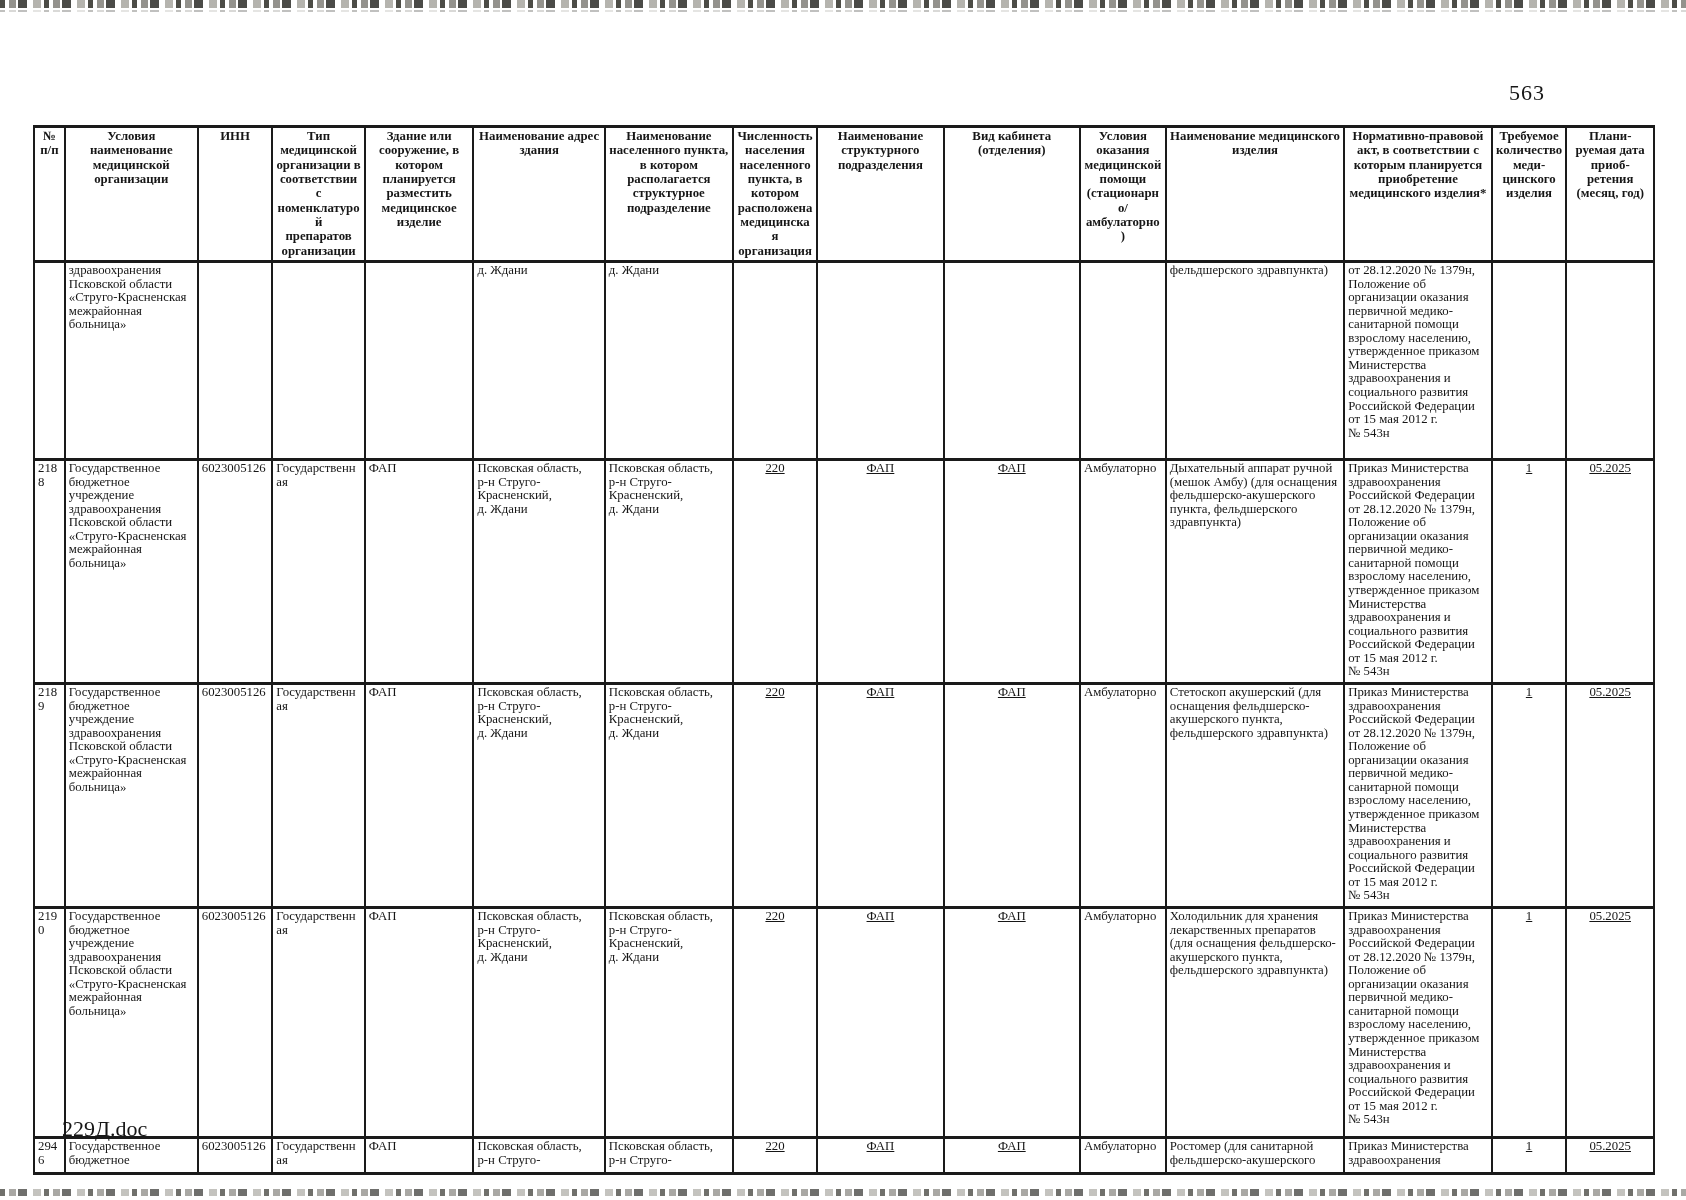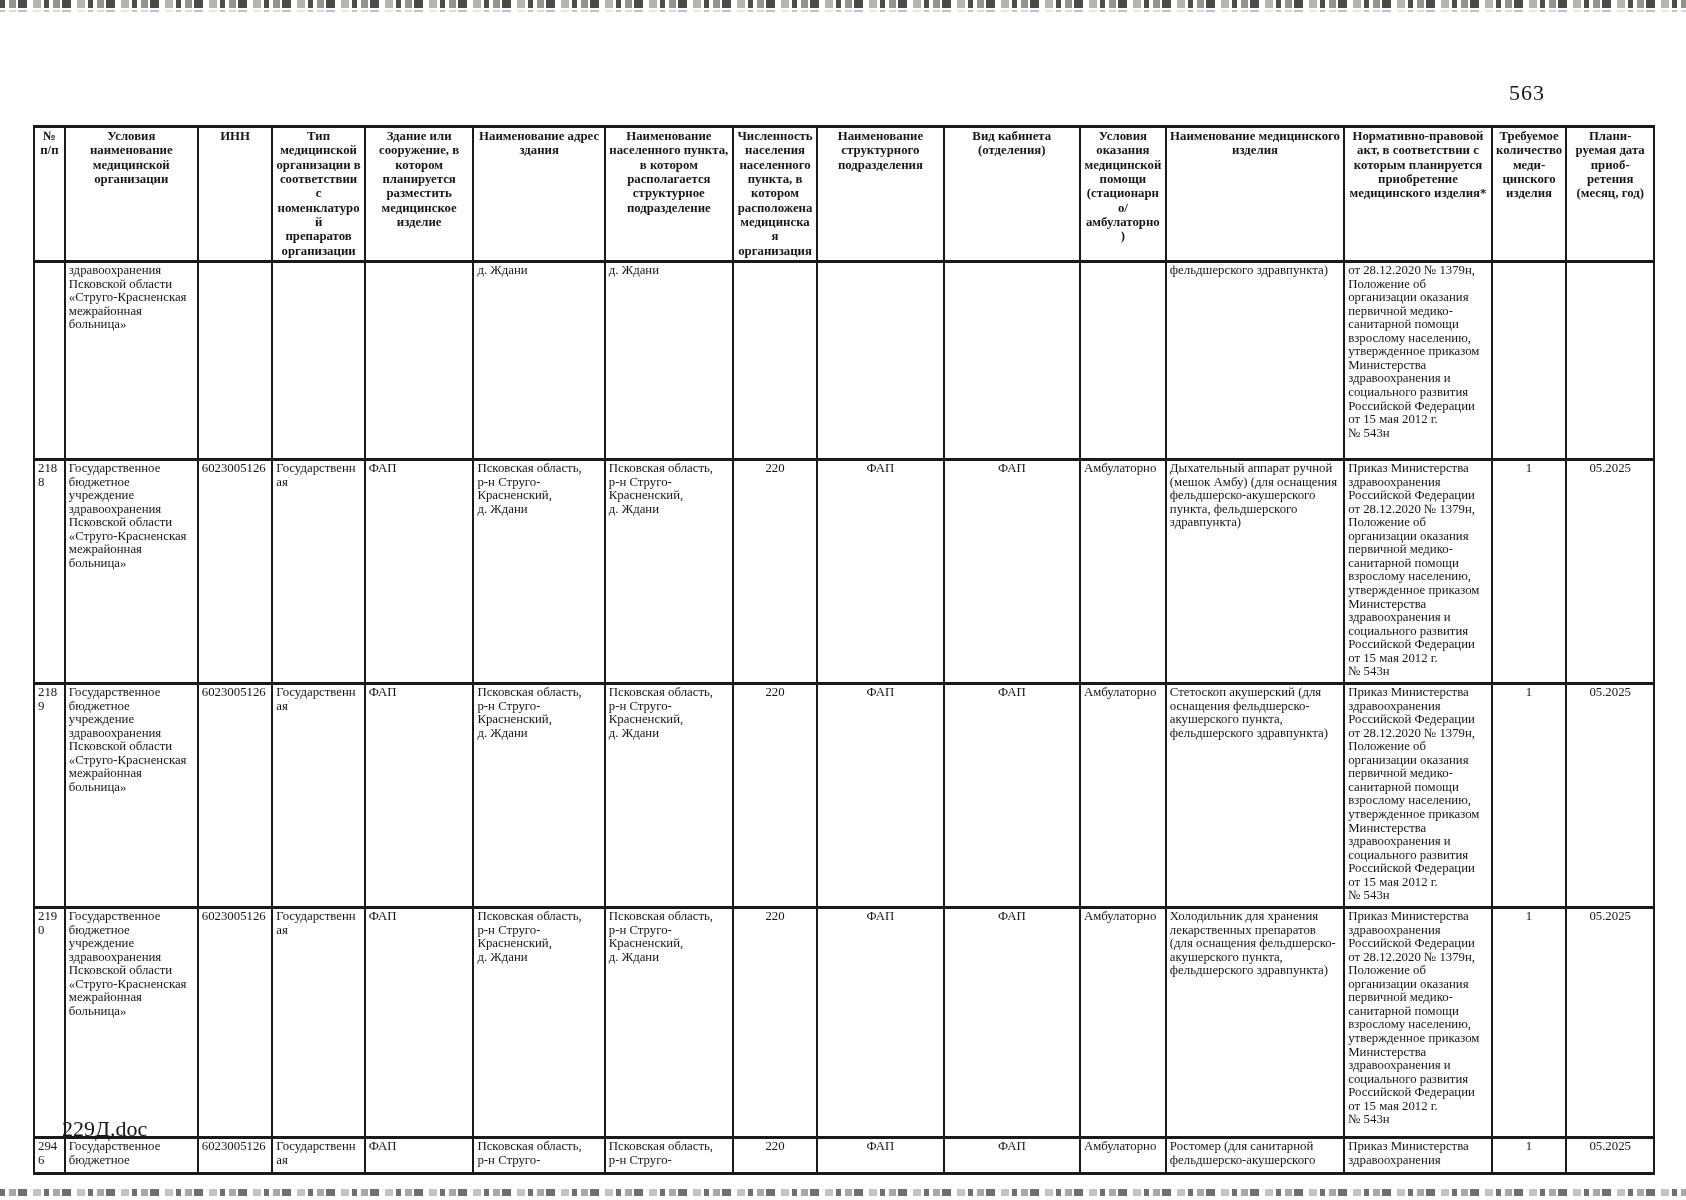--- a/index.html
+++ b/index.html
@@ -45,21 +45,21 @@
   tr.head td{
     font-weight:bold;text-align:center;
     line-height:1.12;
     height:96px;
   }
   tr.r0 td{height:192px;}
   tr.r1 td{height:218px;margin-top:32px;}
   tr.r2 td{height:218px;}
   tr.r3 td{height:224px;}
   tr.r4 td{height:30px;}
-  td.c-center{text-align:center;}
+  td.c-center{text-align:center;text-decoration:underline;}
   .doc-footer{
     position:absolute;top:1116px;left:62px;
     font-size:22px;
   }
 </style>
 </head>
 <body>
 
 <div class="scan-band top"></div>
 <div class="scan-band top2"></div>

